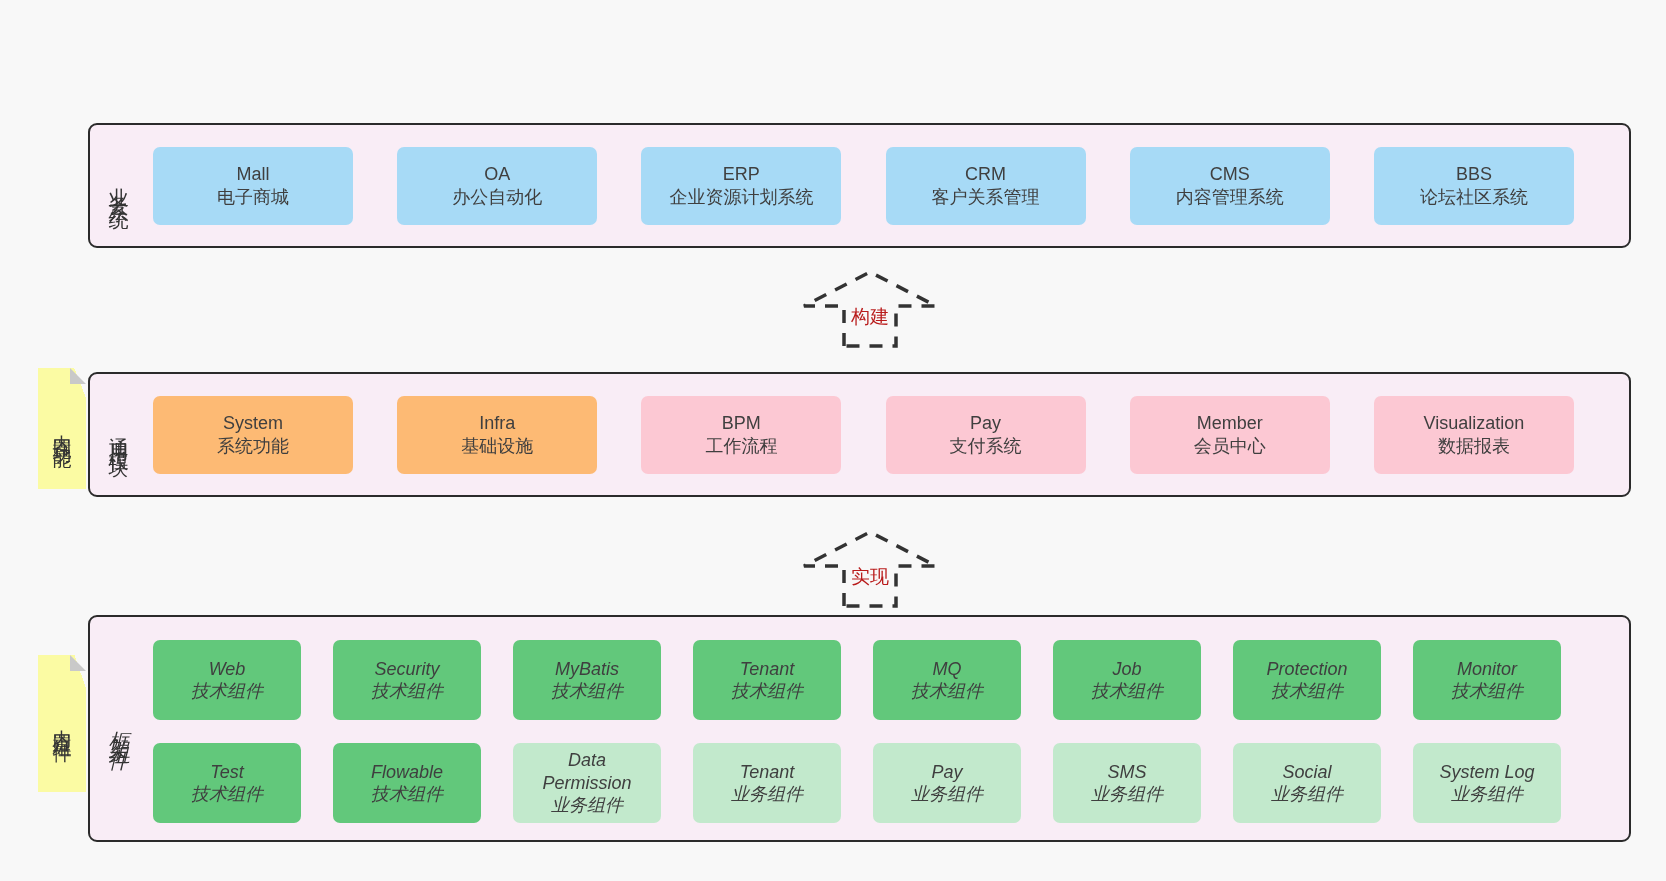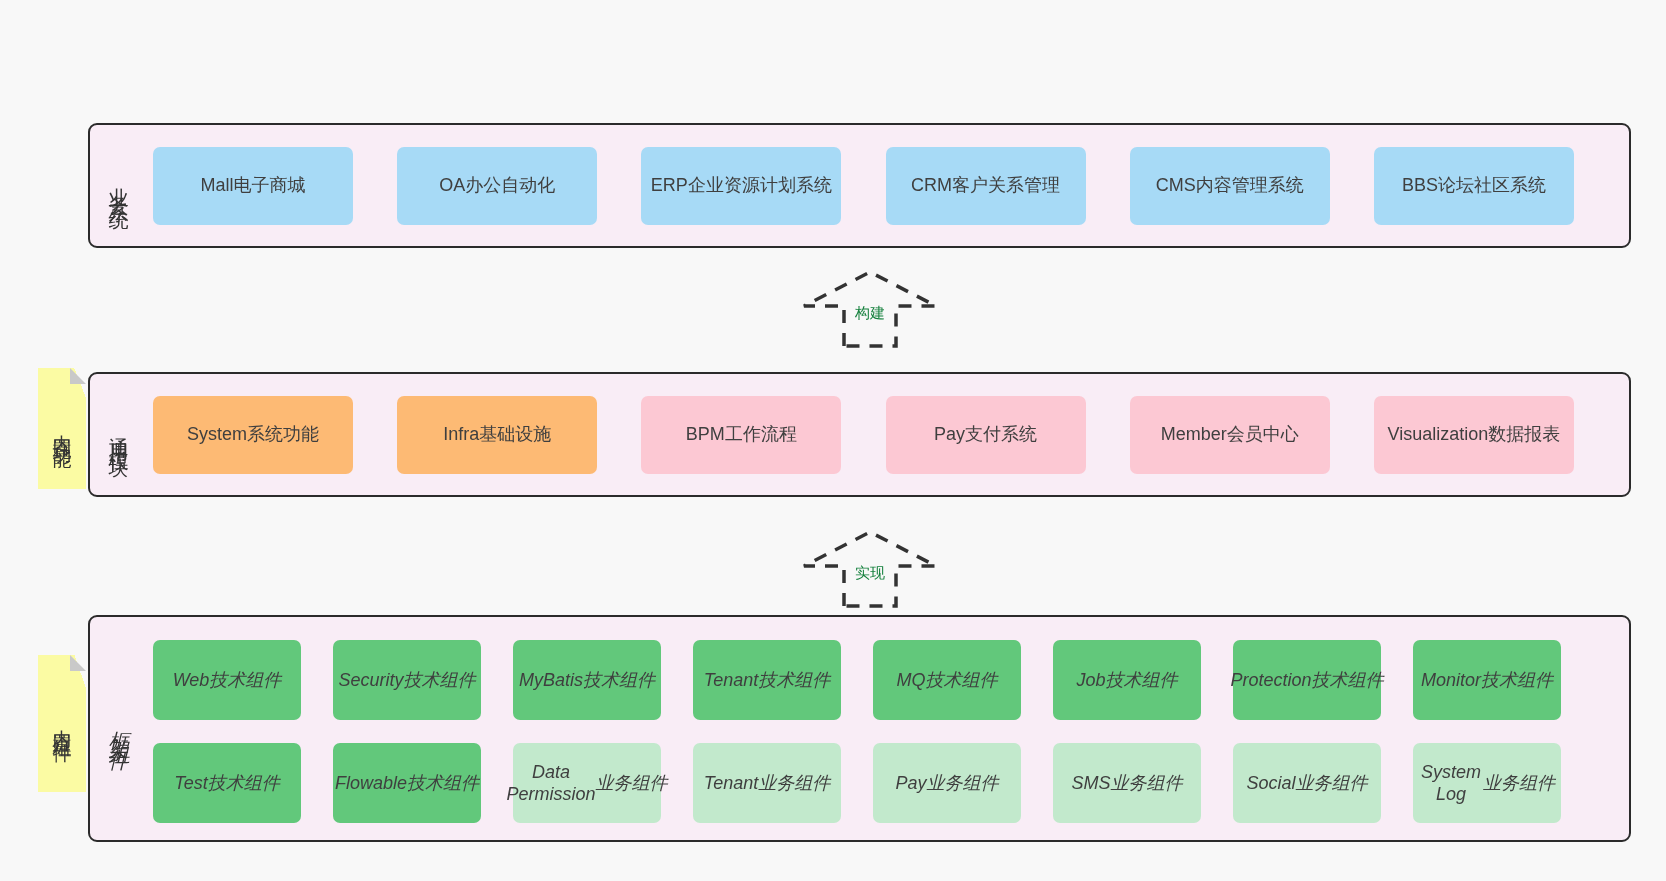--- a/index.html
+++ b/index.html
@@ -48,21 +48,21 @@
     padding:0 55px 0 63px;
   }
   .band-business .box-row { top:50%; transform:translateY(-50%); }
   .band-modules  .box-row { top:50%; transform:translateY(-50%); }
   .band-components .row1 { top:23px; }
   .band-components .row2 { top:126px; }
   .band-components .box-row { padding:0 68px 0 63px; }
 
   .box {
     display:flex;
-    flex-direction:row;
+    flex-direction:column;
     justify-content:center;
     align-items:center;
     text-align:center;
     border-radius:7px;
     font-size:18px;
     line-height:1.25;
     box-sizing:border-box;
     padding:4px 6px;
   }
   .box-name  { white-space:pre-line; }
@@ -108,22 +108,22 @@
     width:160px; height:82px;
     left:790px;
   }
   .arrow-build     { top:268px; }
   .arrow-implement { top:528px; }
   .arrow svg { display:block; }
   .arrow .alabel {
     position:absolute;
     left:50%; top:36px;
     transform:translateX(-50%);
-    font-size:15px;
-    color:#15803d;
+    font-size:19px;
+    color:#b91c1c;
     background:#f8f8f8;
     padding:0 3px;
     white-space:nowrap;
   }
 </style>
 </head>
 <body>
 
 <div class="canvas">
 

